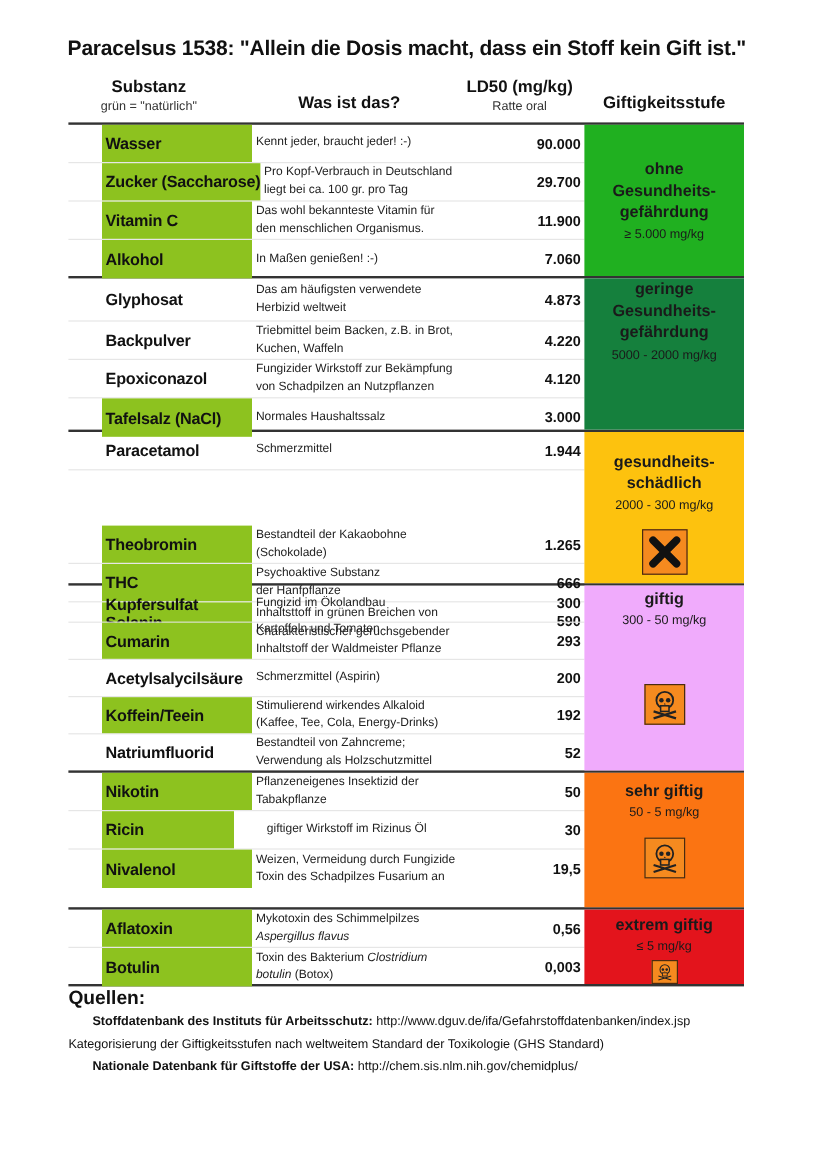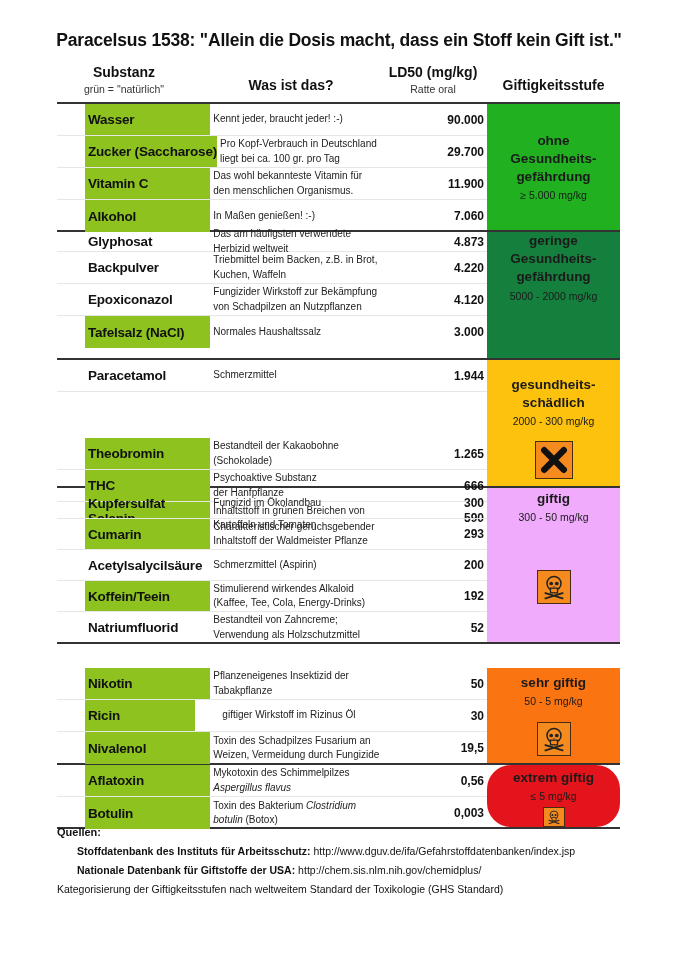--- a/index.html
+++ b/index.html
@@ -38,27 +38,27 @@
   .cat {
     width: 133px; text-align: center; display: flex; flex-direction: column; align-items: center;
     font-weight: bold; font-size: 13.5px; color: #1a1a1a; line-height: 1.35;
   }
   .cat .range { font-weight: normal; font-size: 10.5px; margin-top: 2px; }
   .cat-1 { background: #20b020; justify-content: center; }
   .cat-2 { background: #15803d; justify-content: flex-start; }
   .cat-3 { background: #fdc20e; justify-content: flex-start; padding-top: 16px; }
   .cat-4 { background: #f0abfc; justify-content: flex-start; padding-top: 2px; }
   .cat-5 { background: #fb7412; justify-content: flex-start; padding-top: 6px; }
-  .cat-6 { background: #e3141c; justify-content: flex-start; padding-top: 4px; border-radius: 24px; }
+  .cat-6 { background: #e3141c; justify-content: flex-start; padding-top: 4px; }
 
   .pict { display: flex; align-items: center; justify-content: center; background: #f58a1f; border: 1.5px solid #4a2a10; }
   .pict svg { display: block; }
 
   .sources { position: absolute; left: 57px; top: 823px; font-size: 10.5px; line-height: 19px; color: #111; }
-  .sources .q { font-weight: bold; font-size: 11px; }
+  .sources .q { font-weight: bold; font-size: 16px; }
   .sources b { font-weight: bold; padding-left: 20px; }
 </style>
 </head>
 <body>
 
 <div class="title">Paracelsus 1538: "Allein die Dosis macht, dass ein Stoff kein Gift ist."</div>
 
 <div class="hdr hdr-substanz">
   <span>Substanz</span>
   <span class="sub">grün = "natürlich"</span>
@@ -106,21 +106,21 @@
       </div>
       <div class="cat cat-1">
         <div>ohne</div>
         <div>Gesundheits-</div>
         <div>gefährdung</div>
         <div class="range">≥ 5.000 mg/kg</div>
       </div>
     </div>
     <div class="group" style="height: 128px;">
       <div class="rows">
-        <div class="row" style="height: 20px;">
+        <div class="row" style="height: 36px;">
           <div class="cell-name">Glyphosat</div>
           <div class="cell-desc">
             <div>Das am häufigsten verwendete</div>
             <div>Herbizid weltweit</div>
           </div>
           <div class="cell-ld">4.873</div>
         </div>
         <div class="row" style="height: 32px;">
           <div class="cell-name">Backpulver</div>
           <div class="cell-desc">
@@ -246,42 +246,42 @@
             <path d="M4 17 L20 22 M20 17 L4 22" stroke="#222" stroke-width="1.6" fill="none"></path>
             <ellipse cx="12" cy="9" rx="6" ry="6" fill="#f58a1f" stroke="#222" stroke-width="1.3"></ellipse>
             <rect x="9" y="13" width="6" height="4" fill="#f58a1f" stroke="#222" stroke-width="1.1"></rect>
             <circle cx="9.6" cy="9" r="1.6" fill="#222"></circle>
             <circle cx="14.4" cy="9" r="1.6" fill="#222"></circle>
             <path d="M11.3 12 L12 11 L12.7 12 Z" fill="#222"></path>
           </svg>
         </div>
       </div>
     </div>
-    <div class="group" style="height: 97px; margin-top: 24px;">
+    <div class="group" style="height: 114px;">
       <div class="rows">
         <div class="row" style="height: 32px;">
           <div class="cell-name natural">Nikotin</div>
           <div class="cell-desc">
             <div>Pflanzeneigenes Insektizid  der</div>
             <div>Tabakpflanze</div>
           </div>
           <div class="cell-ld">50</div>
         </div>
         <div class="row" style="height: 32px; gap: 24px;">
           <div class="cell-name natural">Ricin</div>
           <div class="cell-desc">
             <div>giftiger Wirkstoff im Rizinus Öl</div>
           </div>
           <div class="cell-ld">30</div>
         </div>
         <div class="row" style="height: 32px;">
           <div class="cell-name natural">Nivalenol</div>
           <div class="cell-desc">
+            <div>Weizen, Vermeidung durch Fungizide</div>
             <div>Toxin des Schadpilzes Fusarium an</div>
-            <div>Weizen, Vermeidung durch Fungizide</div>
           </div>
           <div class="cell-ld">19,5</div>
         </div>
       </div>
       <div class="cat cat-5">
         <div>sehr giftig</div>
         <div class="range">50 - 5 mg/kg</div>
         <div class="pict" style="width: 34px; height: 34px; margin-top: 14px;">
           <svg width="28" height="28" viewBox="0 0 24 24">
             <path d="M4 17 L20 22 M20 17 L4 22" stroke="#222" stroke-width="1.6" fill="none"></path>
@@ -326,15 +326,15 @@
             <path d="M11.3 12 L12 11 L12.7 12 Z" fill="#222"></path>
           </svg>
         </div>
       </div>
     </div>
   </div>
 
 <div class="sources">
   <div class="q">Quellen:</div>
   <div><b>Stoffdatenbank des Instituts für Arbeitsschutz:</b><span> http://www.dguv.de/ifa/Gefahrstoffdatenbanken/index.jsp</span></div>
+  <div>Kategorisierung der Giftigkeitsstufen nach weltweitem Standard der Toxikologie (GHS Standard)</div>
   <div><b>Nationale Datenbank für Giftstoffe der USA:</b><span> http://chem.sis.nlm.nih.gov/chemidplus/</span></div>
-  <div>Kategorisierung der Giftigkeitsstufen nach weltweitem Standard der Toxikologie (GHS Standard)</div>
 </div>
 
 </body></html>

